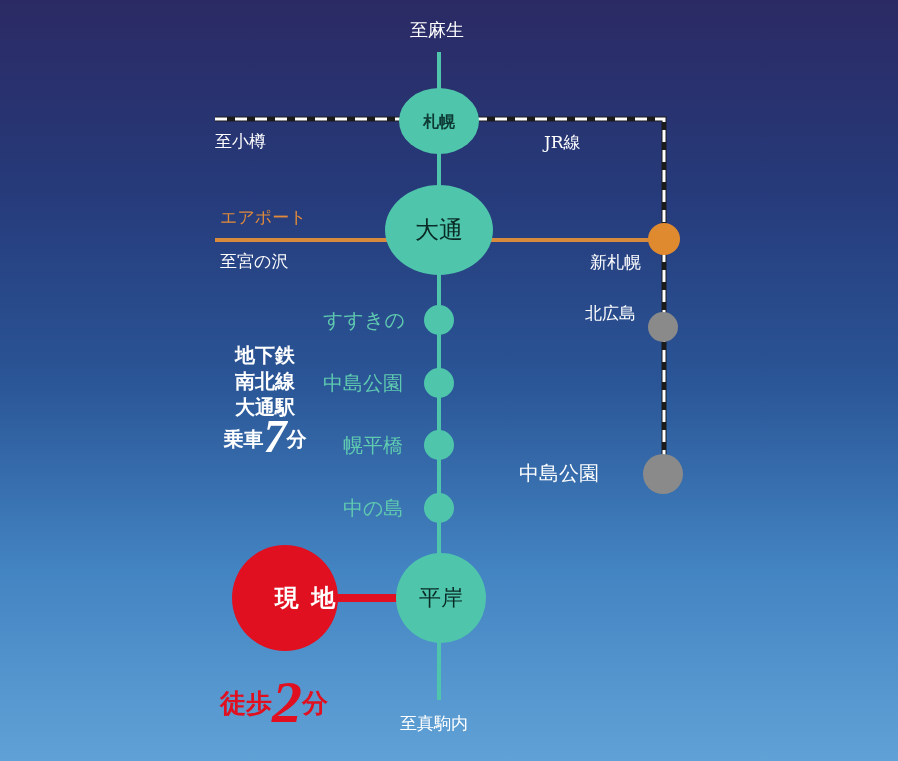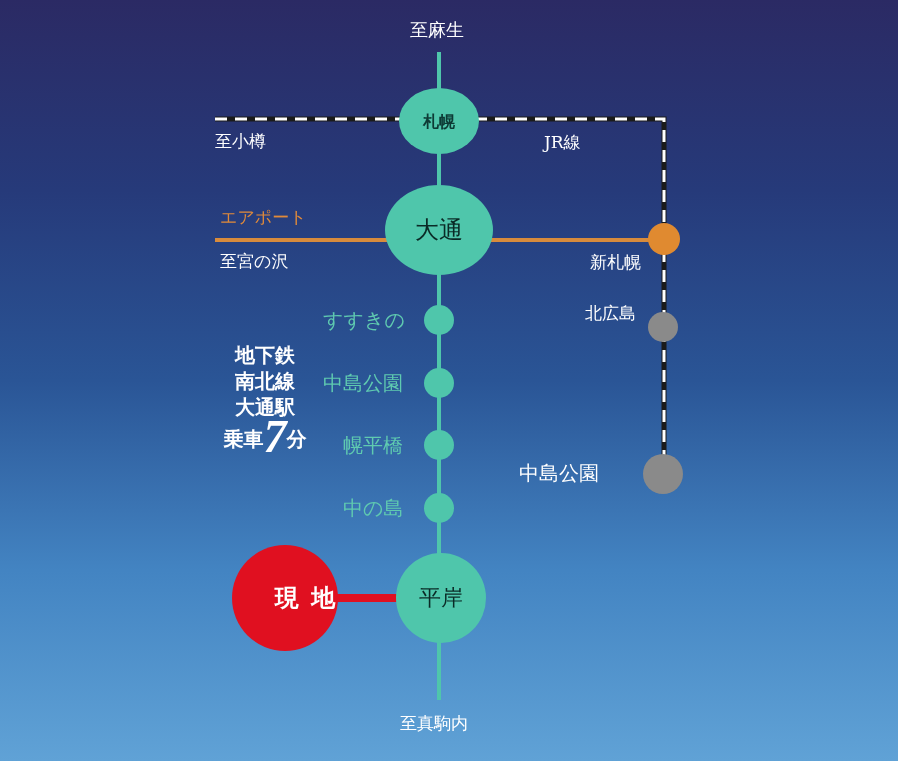--- a/index.html
+++ b/index.html
@@ -68,13 +68,16 @@
   <div style="position:absolute; left:215px; top:342px; width:100px; text-align:center; color:#fff; font-size:20px; line-height:26px; font-weight:bold;">
     <div>地下鉄</div>
     <div>南北線</div>
     <div>大通駅</div>
     <div style="margin-top:4px; white-space:nowrap;">
       <span>乗車</span><span class="big-num">7</span><span>分</span>
     </div>
   </div>
 
 
+  <div style="position:absolute; left:220px; top:668px; color:#e01020; font-size:26px; font-weight:bold; white-space:nowrap;">
+    <span>徒歩</span><span class="big-num" style="font-size:60px; vertical-align:-10px;">2</span><span>分</span>
+  </div>
 </div>
 
 </body></html>

